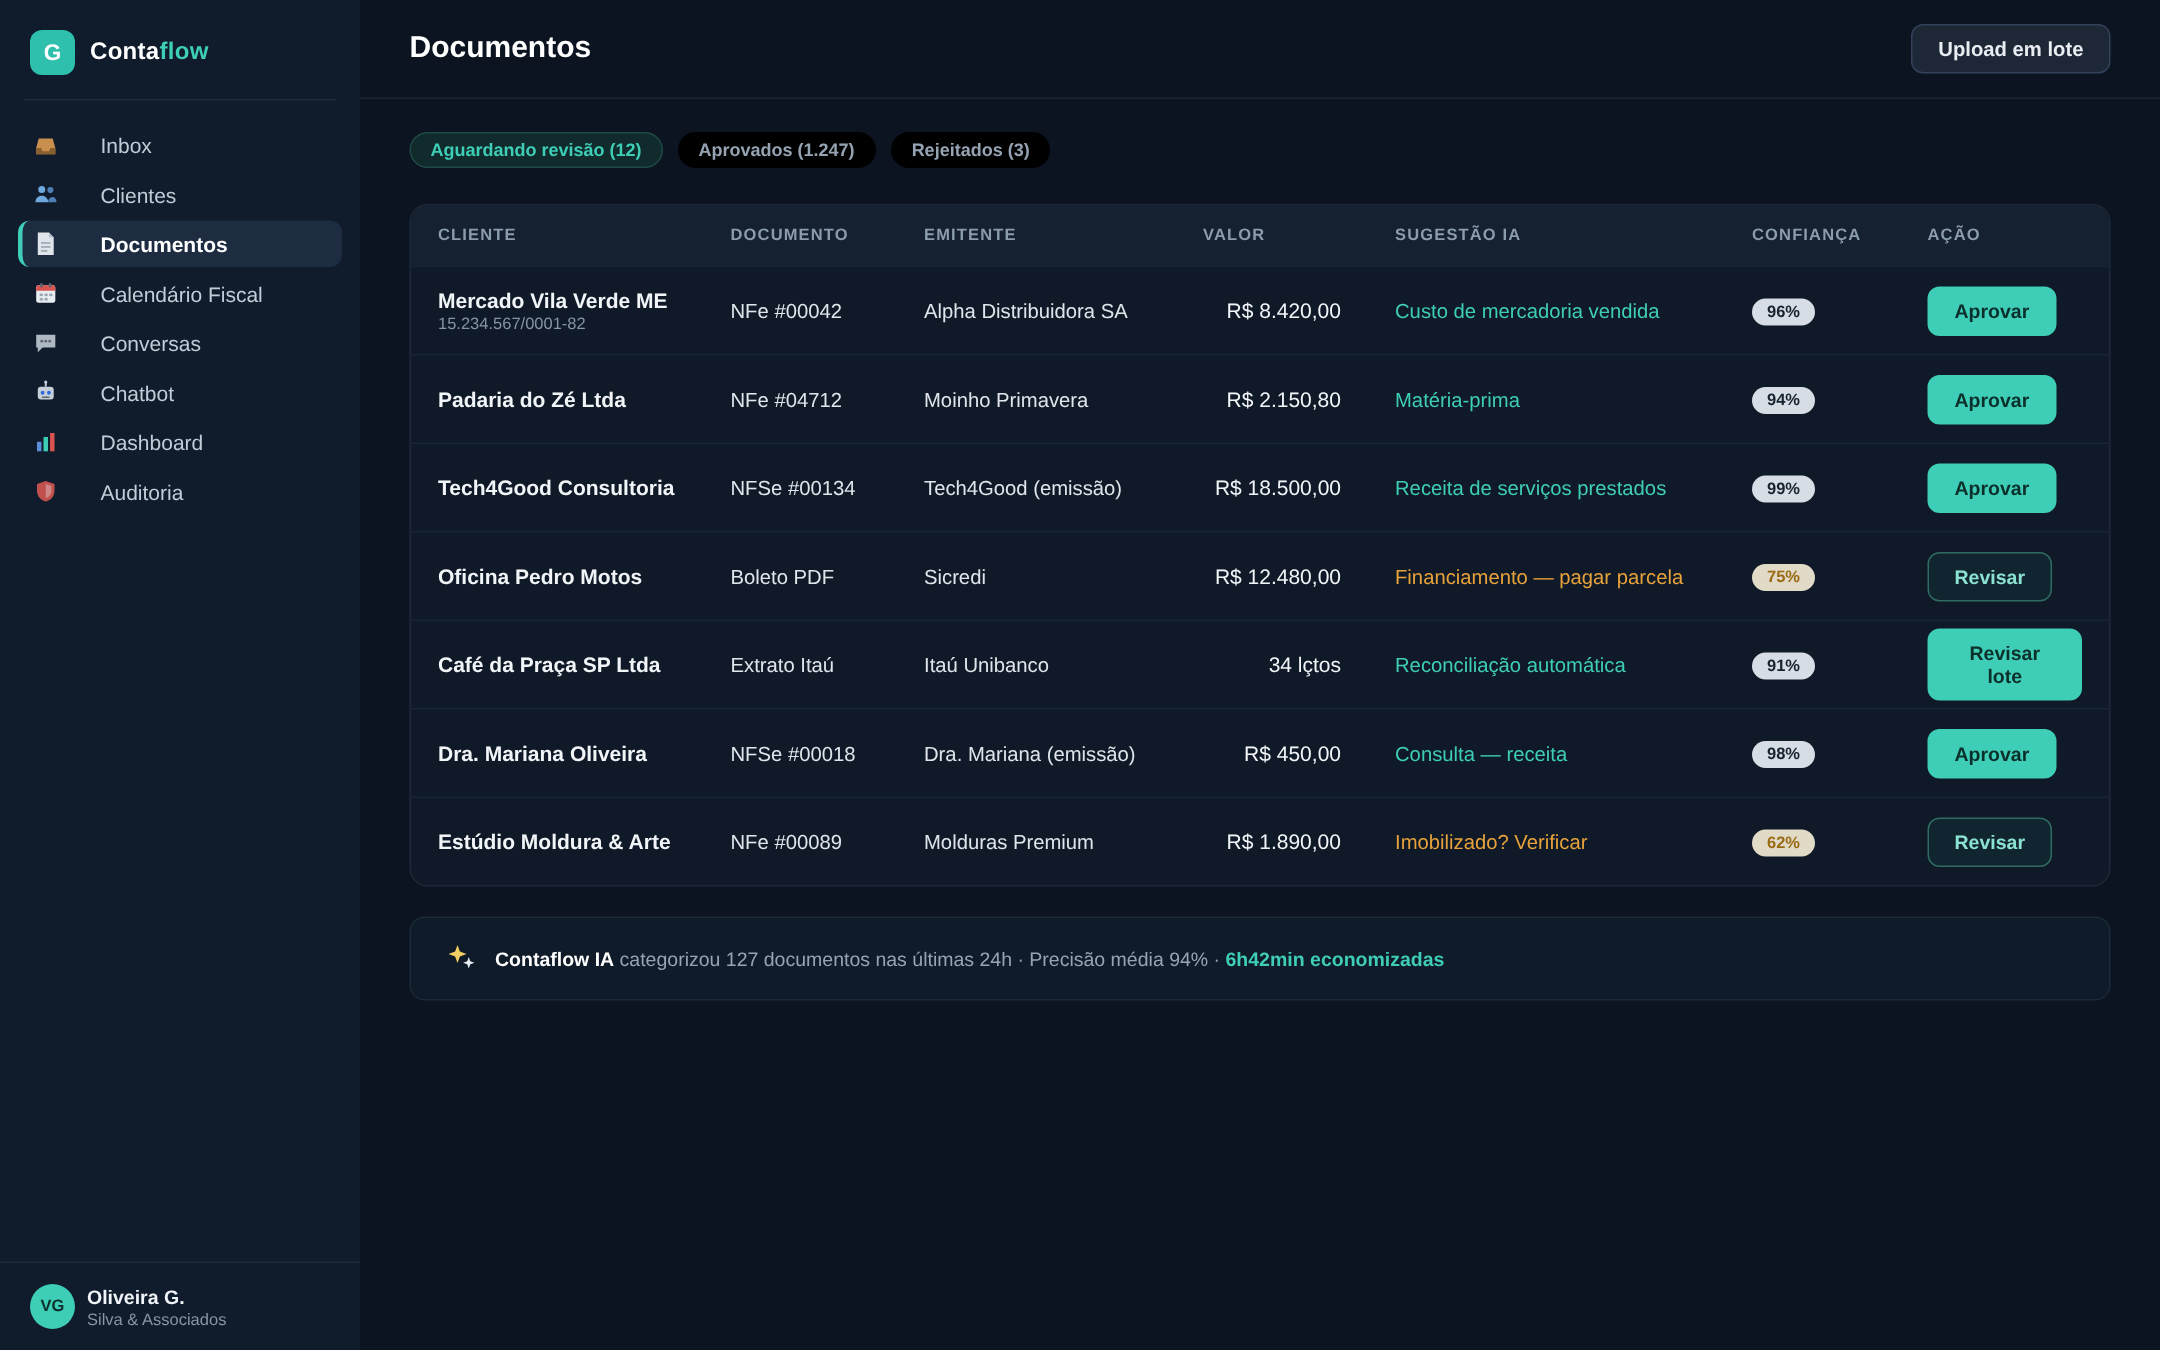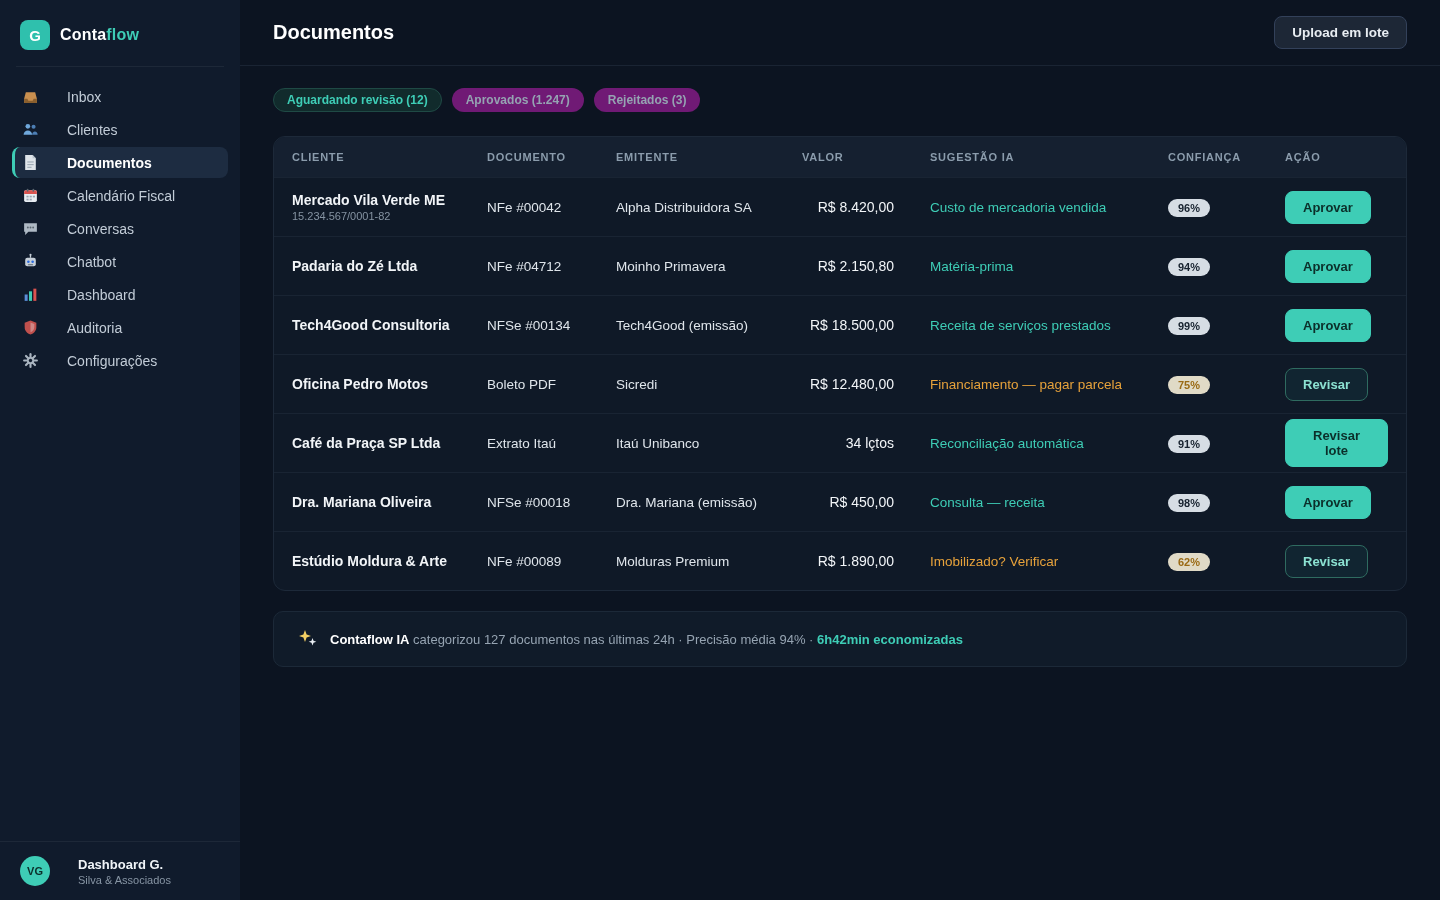--- a/index.html
+++ b/index.html
@@ -32,21 +32,21 @@
   }
   .nav-item.active {
     background:#1d2c41; color:#ffffff; font-weight:bold;
     border-left:3px solid #3ecdb6; padding-left:7px;
   }
   .nav-icon { width:17px; height:17px; display:inline-flex; }
   .nav-icon svg { width:17px; height:17px; }
 
   .user-sec {
     border-top:1px solid #1d2838; padding:14px 20px;
-    display:flex; align-items:center; gap:28px;
+    display:flex; align-items:center; gap:8px;
   }
   .avatar {
     width:30px; height:30px; border-radius:50%; background:#3ecdb6;
     color:#0b2f2a; font-size:11px; font-weight:bold;
     display:flex; align-items:center; justify-content:center; flex-shrink:0;
   }
   .user-name { font-size:13px; font-weight:bold; color:#f0f4f8; }
   .user-org  { font-size:11px; color:#8795a4; margin-top:2px; }
 
   
@@ -58,21 +58,21 @@
   .page-title { font-size:20px; font-weight:bold; color:#ffffff; flex:1; }
   .btn { border-radius:8px; font-size:13.5px; font-weight:bold; padding:8px 17px; cursor:pointer; font-family:inherit; }
   .btn-upload { background:#1d2736; border:1px solid #33415a; color:#e8edf2; }
   .btn-new { background:#f8b831; border:1px solid #f8b831; color:#201805; margin-left:11px; }
 
   .content { padding:22px 33px; }
 
   .tabs { display:flex; gap:10px; margin-bottom:24px; }
   .tab {
     font-size:12px; font-weight:bold; padding:4px 13px; border-radius:999px;
-    background:#701a75; color:#95a3b2; cursor:pointer; border:1px solid transparent;
+    background:#000000; color:#95a3b2; cursor:pointer; border:1px solid transparent;
   }
   .tab.active { background:#112b2c; color:#3ecdb6; border-color:#1f4a45; }
 
   
   .table-card {
     background:#0f1927; border:1px solid #1d2939; border-radius:12px; overflow:hidden;
   }
   .t-head, .t-row {
     display:grid;
     grid-template-columns:195px 129px 186px 110px 238px 117px 1fr;
@@ -211,43 +211,28 @@
       </div>
       <div class="nav-item">
         <span class="nav-icon">
             <svg viewBox="0 0 16 16">
               <path fill="#c0504d" d="M8 1.5l5.5 2v4c0 3.6-2.3 6.1-5.5 7-3.2-.9-5.5-3.4-5.5-7v-4z"></path>
               <path fill="#e8edf2" opacity=".35" d="M8 3.4l3.6 1.3v2.8c0 2.4-1.5 4.2-3.6 4.9z"></path>
             </svg>
           </span>
         <span>Auditoria</span>
       </div>
-      <div class="nav-item">
-        <span class="nav-icon">
-            <svg viewBox="0 0 16 16">
-              <g fill="#aab5c0">
-                <rect x="7" y="1" width="2" height="14" rx="1"></rect>
-                <rect x="1" y="7" width="14" height="2" rx="1"></rect>
-                <rect x="7" y="1" width="2" height="14" rx="1" transform="rotate(45 8 8)"></rect>
-                <rect x="7" y="1" width="2" height="14" rx="1" transform="rotate(-45 8 8)"></rect>
-                <circle cx="8" cy="8" r="3.4"></circle>
-              </g>
-              <circle cx="8" cy="8" r="1.6" fill="#101b2c"></circle>
-            </svg>
-          </span>
-        <span>Configurações</span>
-      </div>
     </nav>
 
     <div class="user-sec">
       <div class="avatar">
         <span>VG</span>
       </div>
       <div>
-        <div class="user-name">Dashboard G.</div>
+        <div class="user-name">Oliveira G.</div>
         <div class="user-org">Silva &amp; Associados</div>
       </div>
     </div>
   </aside>
 
   <main class="main">
 
     <header class="main-header">
       <h1 class="page-title">Documentos</h1>
       <button class="btn btn-upload">Upload em lote</button>

